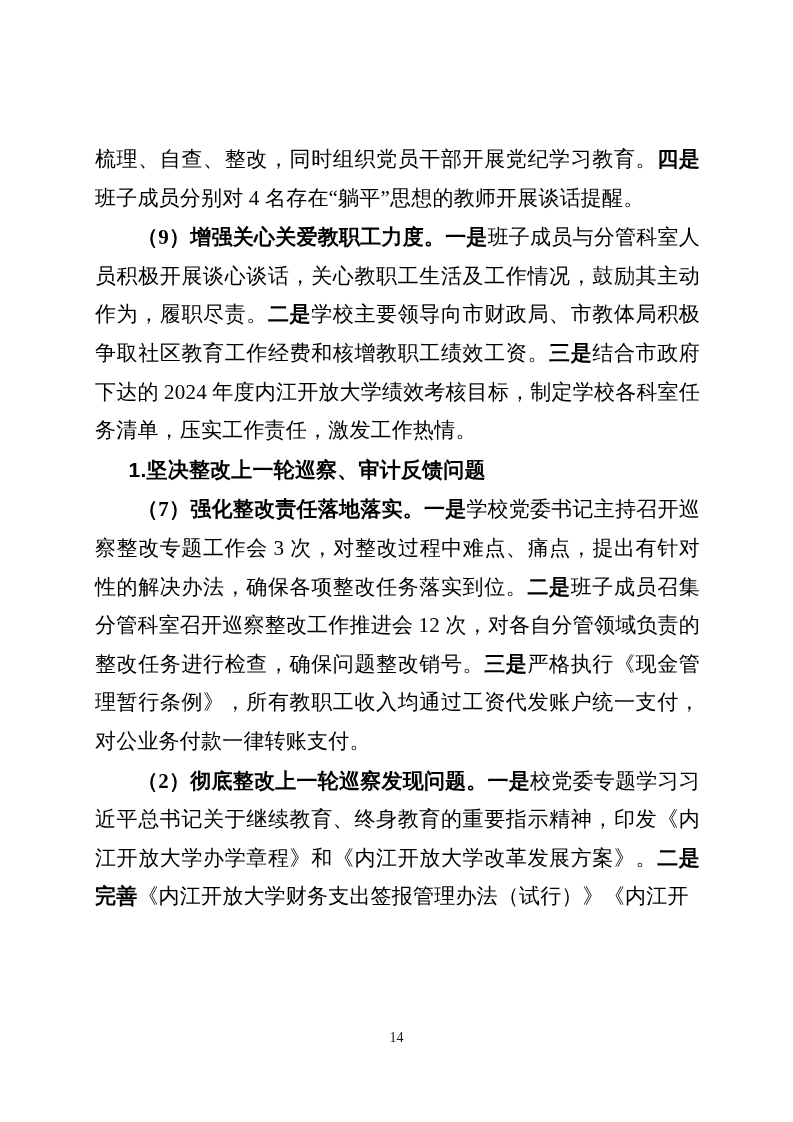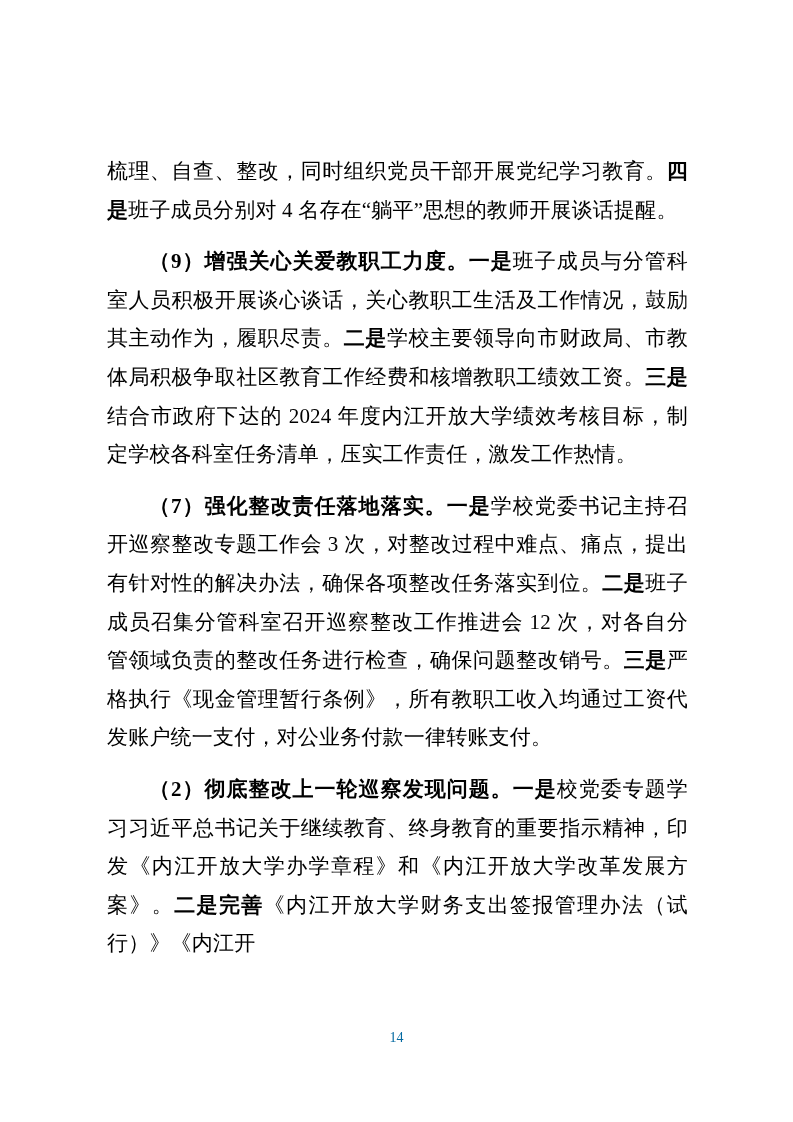--- a/index.html
+++ b/index.html
@@ -21,21 +21,21 @@
     left: 94px;
     top: 139px;
     width: 607px;
     font-size: 21px;
     line-height: 38.6px;
     text-align: justify;
     text-justify: inter-character;
     letter-spacing: 0.2px;
   }
   .doc-body p {
-    margin: 13px;
+    margin: 1px;
     padding: 0;
   }
   p.indent {
     text-indent: 2em;
   }
   
   p.body {
     font-family: "Liberation Serif", serif;
     font-weight: 400;
   }
@@ -56,29 +56,30 @@
   }
   .footer {
     position: absolute;
     left: 0;
     top: 1028px;
     width: 100%;
     text-align: center;
     font-size: 14px;
     line-height: 20px;
     font-family: "Liberation Serif", serif;
-    color: #0369a1;
+    color: #0f172a;
   }
 </style>
 </head>
 <body>
 
 <div class="page">
   <div class="doc-body">
       <p class="body"><span class="run">梳理、自查、整改，同时组织党员干部开展党纪学习教育。</span><span class="run run-bold">四是</span><span class="run">班子成员分别对 4 名存在“躺平”思想的教师开展谈话提醒。</span></p>
       <p class="body indent"><span class="run run-bold">（9）增强关心关爱教职工力度。一是</span><span class="run">班子成员与分管科室人员积极开展谈心谈话，关心教职工生活及工作情况，鼓励其主动作为，履职尽责。</span><span class="run run-bold">二是</span><span class="run">学校主要领导向市财政局、市教体局积极争取社区教育工作经费和核增教职工绩效工资。</span><span class="run run-bold">三是</span><span class="run">结合市政府下达的 2024 年度内江开放大学绩效考核目标，制定学校各科室任务清单，压实工作责任，激发工作热情。</span></p>
+      <p class="heading-hei"><span class="run run-bold">1.坚决整改上一轮巡察、审计反馈问题</span></p>
       <p class="body indent"><span class="run run-bold">（7）强化整改责任落地落实。一是</span><span class="run">学校党委书记主持召开巡察整改专题工作会 3 次，对整改过程中难点、痛点，提出有针对性的解决办法，确保各项整改任务落实到位。</span><span class="run run-bold">二是</span><span class="run">班子成员召集分管科室召开巡察整改工作推进会 12 次，对各自分管领域负责的整改任务进行检查，确保问题整改销号。</span><span class="run run-bold">三是</span><span class="run">严格执行《现金管理暂行条例》，所有教职工收入均通过工资代发账户统一支付，对公业务付款一律转账支付。</span></p>
       <p class="body indent"><span class="run run-bold">（2）彻底整改上一轮巡察发现问题。一是</span><span class="run">校党委专题学习习近平总书记关于继续教育、终身教育的重要指示精神，印发《内江开放大学办学章程》和《内江开放大学改革发展方案》。</span><span class="run run-bold">二是完善</span><span class="run">《内江开放大学财务支出签报管理办法（试行）》《内江开</span></p>
     </div>
   <div class="footer">
     <span>14</span>
   </div>
 </div>
 
 </body></html>

